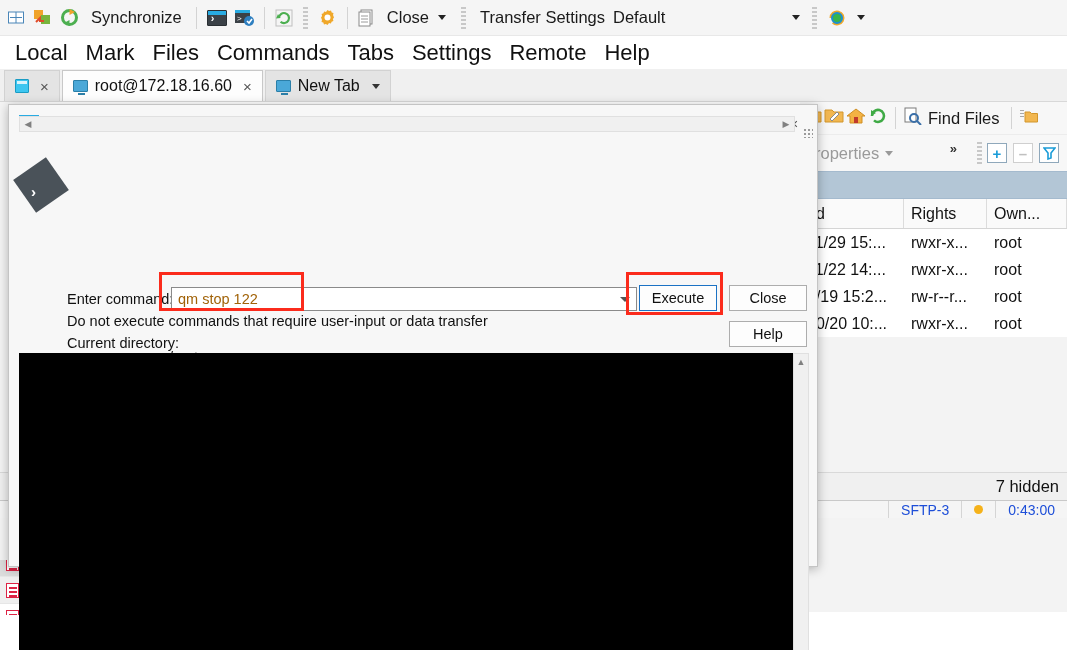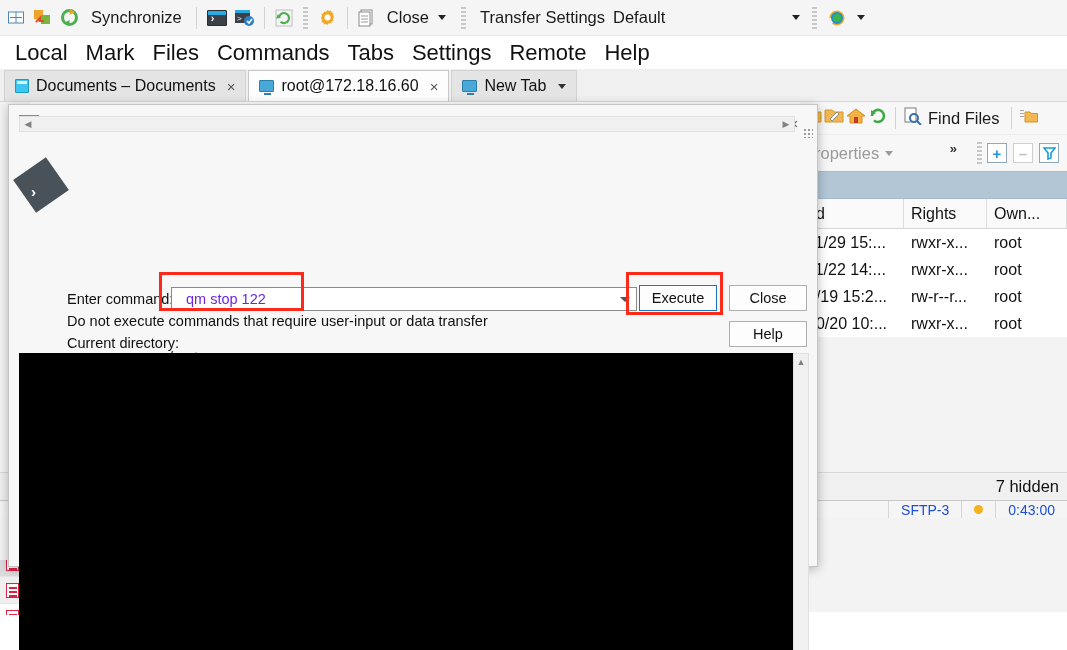--- a/index.html
+++ b/index.html
@@ -116,21 +116,21 @@
   .side-ico{ position:absolute; left:18px; top:36px; width:32px; height:40px; }
   .side-ico .top{width:32px;height:10px;background:#29abe2;}
   .side-ico .bot{width:32px;height:30px;background:#3b4147;position:relative;overflow:hidden;}
   .side-ico .bot::before{content:"";position:absolute;left:-6px;top:-12px;width:40px;height:40px;background:#4a5259;transform:rotate(-35deg);}
   .side-ico .bot::after{content:"\203A";position:absolute;left:4px;top:8px;color:#fff;font-size:15px;line-height:14px;font-weight:bold;}
 
   .lbl { position:absolute; font-size:14.5px; color:#111; white-space:nowrap;}
   .cmd-input{
     position:absolute; left:162px; top:146px; width:465px; height:24px;
     background:#fff; border:1px solid #8a8a8a; border-right:none;
-    display:flex; align-items:center; padding-left:14px; font-size:14.5px; color:#6d28d9;
+    display:flex; align-items:center; padding-left:6px; font-size:14.5px; color:#a16207;
   }
   .cmd-drop{
     position:absolute; left:604px; top:146px; width:24px; height:24px;
     background:#fff; border:1px solid #8a8a8a; border-left:none;
     display:flex; align-items:center; justify-content:center;
   }
   .cmd-drop i{width:0;height:0;border-left:5px solid transparent;border-right:5px solid transparent;border-top:5px solid #555;}
 
   .btn {
     position:absolute; width:78px; height:26px; background:#fdfdfd; border:1px solid #adadad;
@@ -247,21 +247,20 @@
     <div class="menu-item">Commands</div>
     <div class="menu-item">Tabs</div>
     <div class="menu-item">Settings</div>
     <div class="menu-item">Remote</div>
     <div class="menu-item">Help</div>
   </div>
 
   <div class="tabbar">
     <div class="tab">
       <span class="tab-icon-doc"></span>
-      <span>Documents – Documents</span>
       <span class="x">×</span>
     </div>
     <div class="tab active">
       <span class="tab-icon-mon"></span>
       <span>root@172.18.16.60</span>
       <span class="x">×</span>
     </div>
     <div class="tab">
       <span class="tab-icon-mon"></span>
       <span>New Tab</span>

